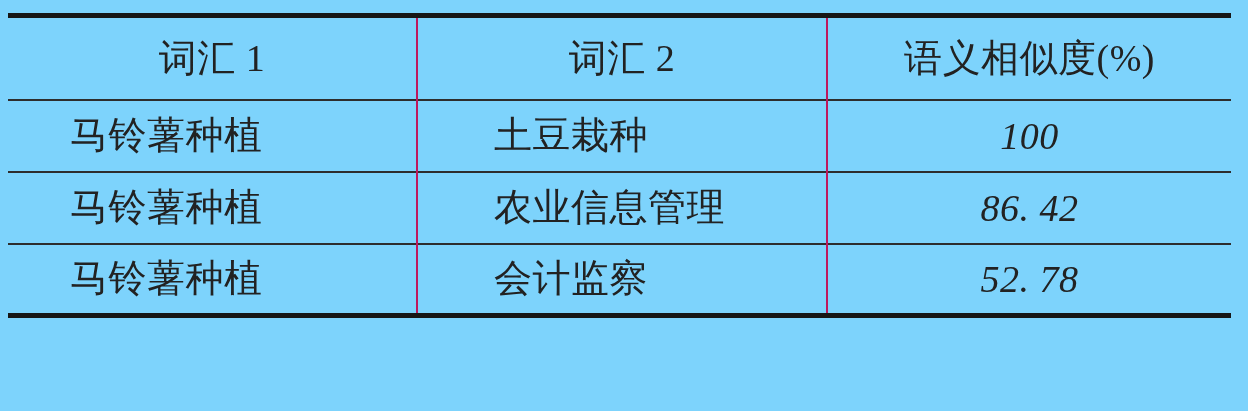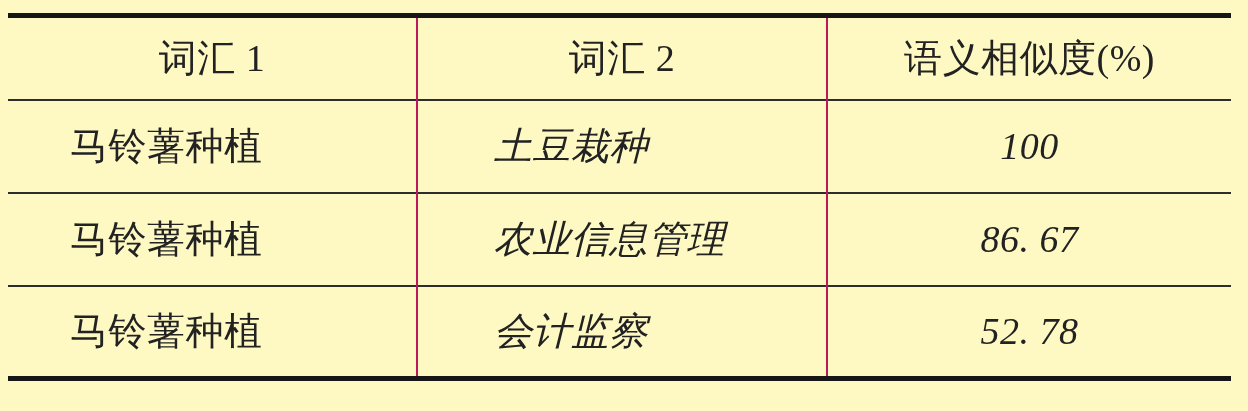--- a/index.html
+++ b/index.html
@@ -8,21 +8,21 @@
     background: #ffffff;
     width: 1248px;
     height: 411px;
     overflow: hidden;
     font-family: "Liberation Serif", "DejaVu Serif", serif;
   }
   .page {
     position: relative;
     width: 1248px;
     height: 411px;
-    background: #fef9c3;
+    background: #7dd3fc;
   }
   table.sim-table {
     position: absolute;
     left: 8px;
     top: 13px;
     width: 1223px;
     border-collapse: collapse;
     table-layout: fixed;
     border-top: 5px solid #161616;
     border-bottom: 5px solid #161616;
@@ -34,26 +34,26 @@
     font-weight: normal;
     font-size: 38px;
     color: #222222;
     letter-spacing: 0.5px;
     vertical-align: middle;
     padding: 0;
     white-space: nowrap;
     overflow: hidden;
   }
   thead tr { height: 84px; }
-  tbody tr { height: 93px; margin-top: 39px; }
+  tbody tr { height: 72px; margin-top: 39px; }
   tbody td { border-top: 2px solid #2d2d2d; }
   .vline { border-left: 2px solid #be185d; }
   th { text-align: center; }
   td.cell-word1 { text-align: left; padding-left: 62px; }
-  td.cell-word2 { text-align: left; padding-left: 76px; font-style: italic; }
+  td.cell-word2 { text-align: left; padding-left: 76px; }
   td.cell-sim   { text-align: center; font-style: italic; }
 </style>
 </head>
 <body>
 
 <div class="page">
   <table class="sim-table">
     <colgroup>
       <col class="c1">
       <col class="c2">
@@ -68,21 +68,21 @@
     </thead>
     <tbody>
       <tr>
         <td class="cell-word1">马铃薯种植</td>
         <td class="cell-word2 vline">土豆栽种</td>
         <td class="cell-sim vline">100</td>
       </tr>
       <tr>
         <td class="cell-word1">马铃薯种植</td>
         <td class="cell-word2 vline">农业信息管理</td>
-        <td class="cell-sim vline">86. 67</td>
+        <td class="cell-sim vline">86. 42</td>
       </tr>
       <tr>
         <td class="cell-word1">马铃薯种植</td>
         <td class="cell-word2 vline">会计监察</td>
         <td class="cell-sim vline">52. 78</td>
       </tr>
     </tbody>
   </table>
 </div>
 

